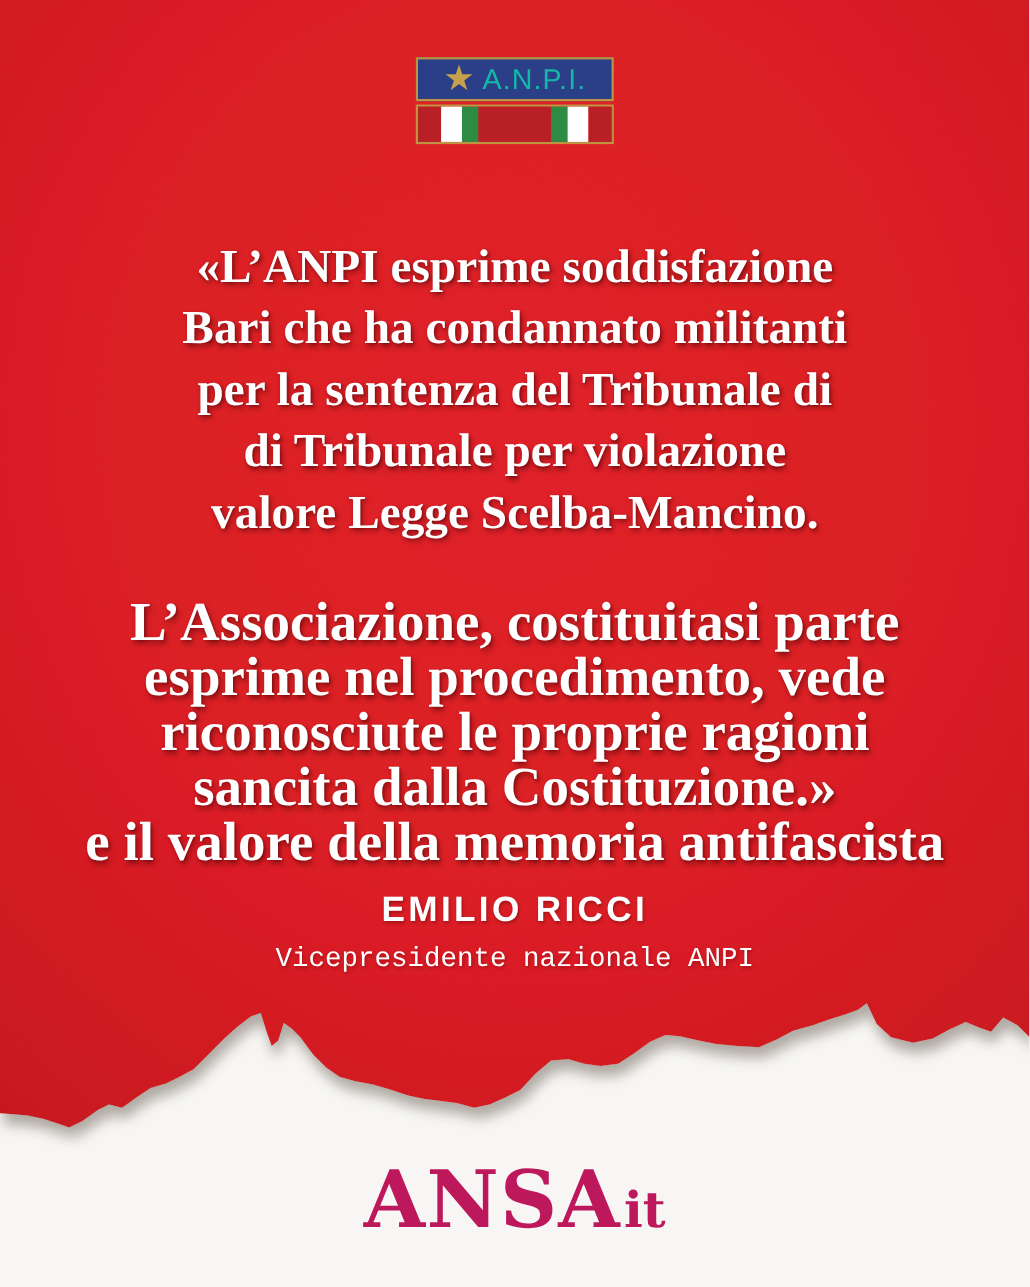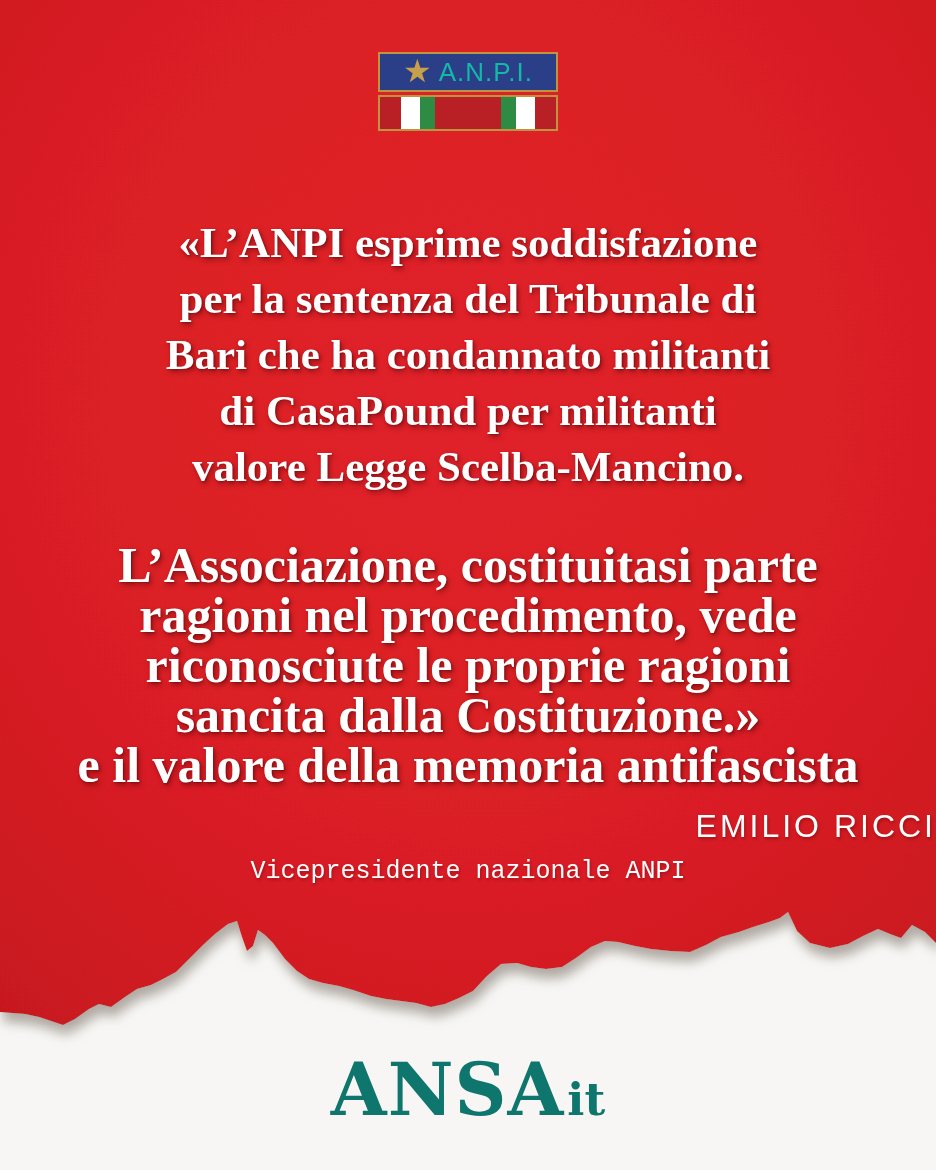--- a/index.html
+++ b/index.html
@@ -46,35 +46,35 @@
     color:#ffffff; font-weight:bold;
     text-shadow:2px 3px 5px rgba(90,8,10,0.55), 1px 1px 2px rgba(60,0,0,0.35);
     margin-top:40px;
   }
   .quote-p1 { top:175px; font-size:43px; line-height:56px; }
   .quote-p2 { top:500px; font-size:50px; line-height:50px; }
 
   
   .author-name {
     position:absolute; top:806px; left:0; right:0;
-    font-family:"Liberation Sans", sans-serif; font-weight:normal;
+    font-family:"Liberation Sans", sans-serif; font-weight:bold;
     font-size:32px; line-height:40px; letter-spacing:3px;
-    color:#ffffff; text-shadow:1px 2px 3px rgba(90,8,10,0.45);text-align:right;
+    color:#ffffff; text-shadow:1px 2px 3px rgba(90,8,10,0.45);
   }
   .author-role {
     position:absolute; top:856px; left:0; right:0;
     font-family:"Liberation Mono", monospace;
     font-size:25px; line-height:32px;
     color:#ffffff; text-shadow:1px 2px 3px rgba(90,8,10,0.4);
   }
 
   
   .footer {
     position:absolute; top:1054px; left:0; right:0;
-    line-height:1; color:#0f766e;
+    line-height:1; color:#be185d;
   }
   .ansa-wordmark {
     font-family:"DejaVu Serif", serif; font-weight:bold;
     font-size:72px; letter-spacing:1px;
   }
   .ansa-it {
     font-family:"DejaVu Serif", serif; font-weight:bold;
     font-size:45px; margin-left:3px;
   }
 </style>
@@ -123,29 +123,29 @@
         <span class="seg seg-green w9"></span>
         <span class="seg seg-red w37"></span>
         <span class="seg seg-green w9"></span>
         <span class="seg seg-white w105"></span>
         <span class="seg seg-red w12"></span>
       </div>
     </div>
 
     <div class="quote-p1">
       <div>«L’ANPI esprime soddisfazione</div>
+      <div>Bari che ha condannato militanti</div>
       <div>per la sentenza del Tribunale di</div>
-      <div>Bari che ha condannato militanti</div>
-      <div>di CasaPound per militanti</div>
+      <div>di Tribunale per violazione</div>
       <div>valore Legge Scelba-Mancino.</div>
     </div>
 
     <div class="quote-p2">
       <div>L’Associazione, costituitasi parte</div>
-      <div>ragioni nel procedimento, vede</div>
+      <div>esprime nel procedimento, vede</div>
       <div>riconosciute le proprie ragioni</div>
       <div>sancita dalla Costituzione.»</div>
       <div>e il valore della memoria antifascista</div>
     </div>
 
     <div class="author-name">EMILIO RICCI</div>
     <div class="author-role">Vicepresidente nazionale ANPI</div>
 
     <div class="footer">
       <span class="ansa-wordmark">ANSA</span><span class="ansa-it">it</span>

